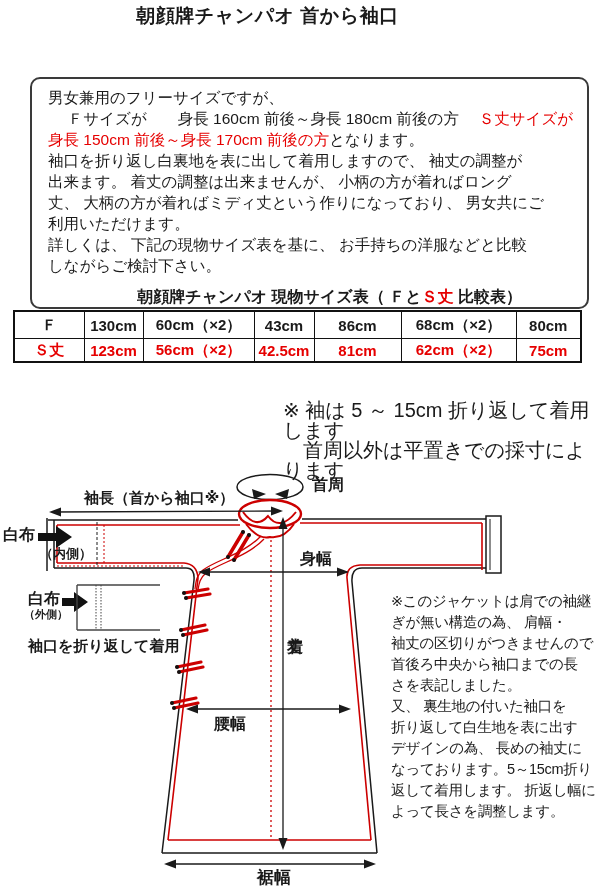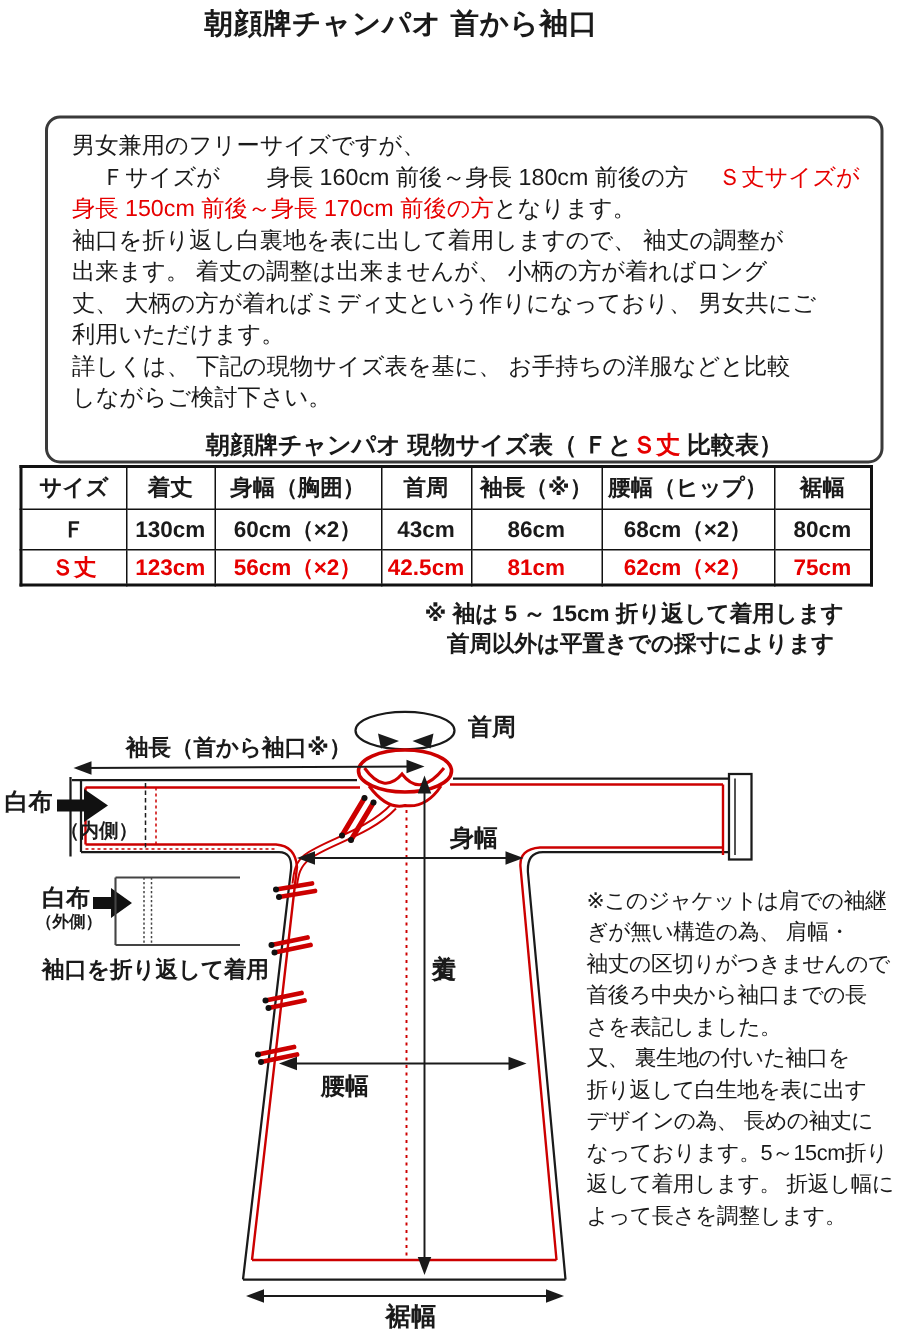--- a/index.html
+++ b/index.html
@@ -14,21 +14,21 @@
   #intro-box{left:30px;top:33px;width:539px;height:220px;border:2px solid #3a3a3a;border-radius:10px;
     padding:8px 0 0 16px;font-size:15.5px;line-height:21px;margin-top:44px;}
   .red-text{color:#e60000;}
   #table-title{top:287px;left:0;width:522px;text-align:right;font-size:16px;font-weight:bold;}
   #size-table{left:13px;top:310px;border-collapse:collapse;table-layout:fixed;}
   #size-table th,#size-table td{border:1px solid #111;text-align:center;padding:0;font-weight:bold;font-size:15px;}
   #size-table{border:2px solid #111;}
   #size-table tr.hdr th{height:27px;}
   #size-table tr.row-f td{height:26px;}
   #size-table tr.row-s td{height:22px;color:#e60000;}
-  #table-notes{left:283px;top:400px;font-size:15px;line-height:20px;font-weight:bold;}
+  #table-notes{left:283px;top:400px;font-size:20px;line-height:20px;font-weight:normal;}
   .diag-label{font-weight:bold;}
   #lbl-sleeve-length{left:84px;top:489px;font-size:15px;}
   #lbl-neck{left:312px;top:475px;font-size:16px;}
   #lbl-body-width{left:300px;top:549px;font-size:16px;}
   #lbl-length{left:284px;top:623px;font-size:16px;writing-mode:vertical-rl;letter-spacing:2px;}
   #lbl-waist{left:214px;top:714px;font-size:16px;}
   #lbl-hem{left:257px;top:866px;font-size:17px;}
   #lbl-white-in{left:3px;top:525px;font-size:16px;}
   #lbl-white-in-sub{left:0px;top:545px;font-size:13px;padding-left:40px;}
   #lbl-white-out{left:28px;top:589px;font-size:16px;}
@@ -61,29 +61,20 @@
   <colgroup>
     <col style="width:70px">
       <col style="width:59px">
       <col style="width:111px">
       <col style="width:60px">
     <col style="width:87px">
       <col style="width:115px">
       <col style="width:65px">
   </colgroup>
   <tbody>
-      <tr class="hdr">
-    <th>サイズ</th>
-    <th>着丈</th>
-    <th>身幅（胸囲）</th>
-    <th>首周</th>
-    <th>袖長（※）</th>
-    <th>腰幅（ヒップ）</th>
-    <th>裾幅</th>
-  </tr>
   <tr class="row-f">
     <td>Ｆ</td>
     <td>130cm</td>
     <td>60cm（×2）</td>
     <td>43cm</td>
     <td>86cm</td>
     <td>68cm（×2）</td>
     <td>80cm</td>
   </tr>
   <tr class="row-s">

